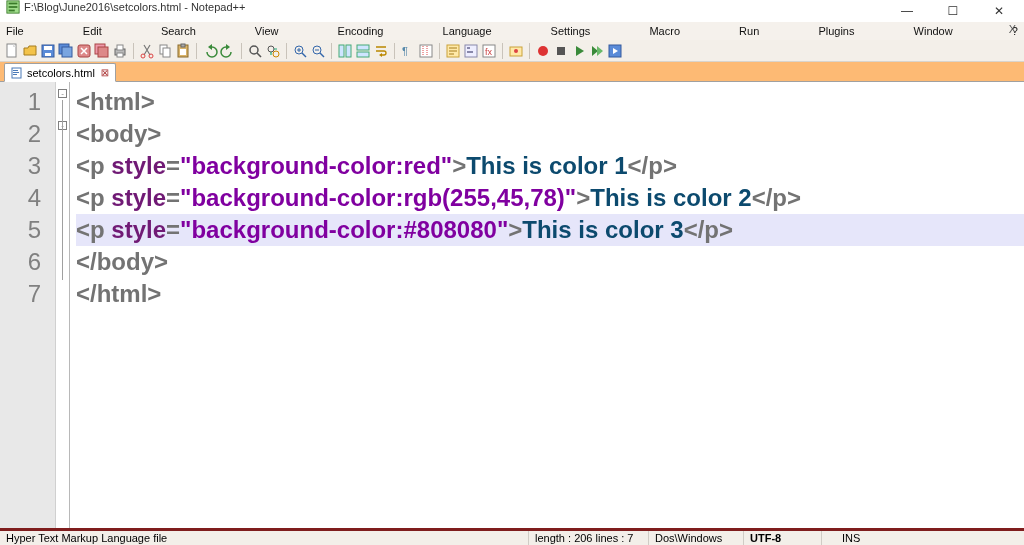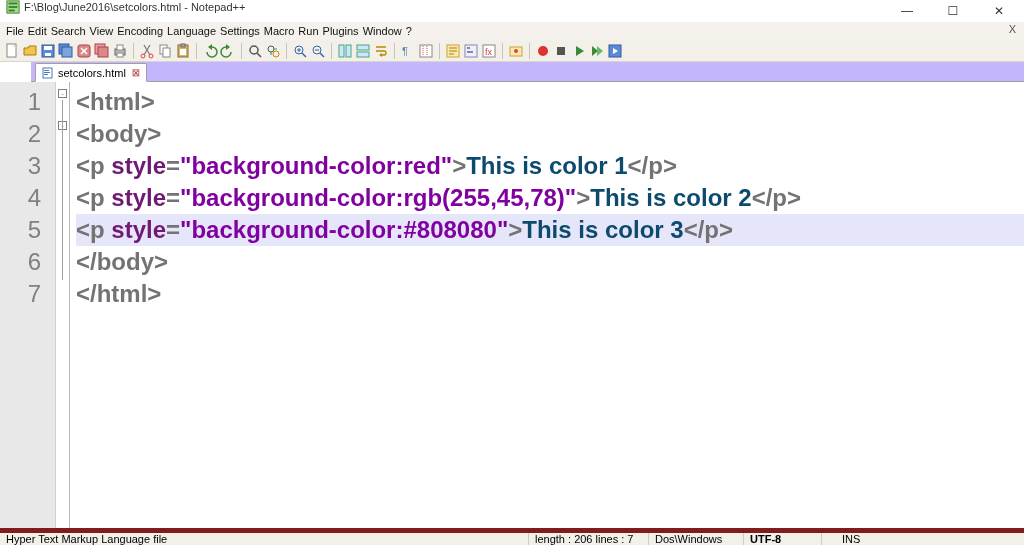--- a/index.html
+++ b/index.html
@@ -2,44 +2,44 @@
 <html><head>
 <meta charset="utf-8">
 <style>
 *{margin:0;padding:0;box-sizing:border-box;font-family:"Segoe UI",Tahoma,sans-serif;}
 html,body{width:1024px;height:545px;overflow:hidden;background:#fff;}
 .titlebar{height:22px;display:flex;align-items:flex-start;justify-content:space-between;padding:0 2px 0 6px;font-size:11px;color:#333;background:#fff;border-bottom:1px solid #fff;}
 .titlebar .left{display:flex;align-items:center;gap:4px;}
 .titlebar .ico{width:14px;height:14px;display:inline-block;}
 .wincontrols{display:flex;align-items:center;gap:0;}
 .wincontrols .btn{width:46px;height:22px;display:flex;align-items:center;justify-content:center;font-size:12px;color:#333;}
-.menubar{height:18px;display:flex;align-items:center;gap:4px;padding:0 6px;font-size:11px;color:#111;background:#f5f1ec;position:relative;}
+.menubar{height:18px;display:flex;align-items:center;gap:12px;padding:0 6px;font-size:11px;color:#111;background:#f5f1ec;position:relative;justify-content:space-between;}
 .menubar span{cursor:default;}
 .menubar .farx{position:absolute;right:8px;top:1px;font-size:11px;color:#555;}
 .toolbar{height:22px;display:flex;align-items:center;gap:2px;padding:2px 4px;background:#f3efe9;border-bottom:1px solid #d9d4cc;}
 .toolbar .tb{width:16px;height:16px;border:none;display:inline-flex;align-items:center;justify-content:center;}
 .toolbar .sep{width:1px;height:16px;background:#c9c3ba;margin:0 3px;}
-.tabstrip{height:20px;display:flex;align-items:flex-end;padding:0 4px;background:#c4b5fd;border-bottom:1px solid #a0a0a0;margin-left:31px;}
+.tabstrip{height:20px;display:flex;align-items:flex-end;padding:0 4px;background:#fdba74;border-bottom:1px solid #a0a0a0;}
 .tab{display:flex;align-items:center;gap:4px;height:19px;padding:0 6px;font-size:11px;background:#fff;border:1px solid #a0a0a0;border-bottom:1px solid #fff;border-radius:2px 2px 0 0;position:relative;top:1px;}
 .tab .tico{width:12px;height:12px;}
 .tab .x{font-size:10px;color:#a33;margin-left:2px;}
 .editor{display:flex;height:446px;background:#fff;position:relative;}
 .gutter{width:56px;background:#e8e8e8;border-right:1px solid #d0d0d0;font-family:"Consolas","Courier New",monospace;font-size:24px;color:#808080;text-align:right;padding-top:4px;}
 .gutter div{padding-right:14px;line-height:32px;height:32px;}
 .foldcol{width:14px;background:#fff;border-right:1px solid #b8b8b8;position:relative;}
 .foldcol .fb{position:absolute;left:2px;width:9px;height:9px;border:1px solid #808080;font-size:8px;line-height:7px;text-align:center;color:#808080;background:#fff;}
 .foldcol .line{position:absolute;left:6px;width:1px;background:#a0a0a0;}
 .code{flex:1;font-family:"Consolas","Courier New",monospace;font-size:24px;line-height:32px;padding:4px 0 0 6px;font-weight:bold;position:relative;}
 .code .row{height:32px;white-space:pre;}
 .code .row.current{background:#e6e6fa;}
 .t-tag{color:#737373;}
 .t-attr{color:#701a75;}
 .t-str{color:#8000a0;}
 .t-txt{color:#0c4a6e;}
-.statusbar{height:17px;display:flex;align-items:center;font-size:11px;color:#000;background:#f3efe9;border-top:5px solid #7f1d1d;padding:0 4px;}
+.statusbar{height:17px;display:flex;align-items:center;font-size:11px;color:#000;background:#f3efe9;border-top:3px solid #7f1d1d;padding:0 4px;}
 .statusbar .cell{padding:0 6px;border-right:1px solid #d0ccc5;height:100%;display:flex;align-items:center;}
 .statusbar .cell.first{width:525px;padding-left:2px;}
 .statusbar .cell.len{width:120px;}
 .statusbar .cell.pos{width:160px;}
 .statusbar .cell.enc{width:95px;}
 .statusbar .cell.cs{width:78px;font-weight:bold;}
 .statusbar .cell.ins{border-right:none;flex:1;justify-content:flex-start;padding-left:20px;}
 </style>
 </head>
 <body>

